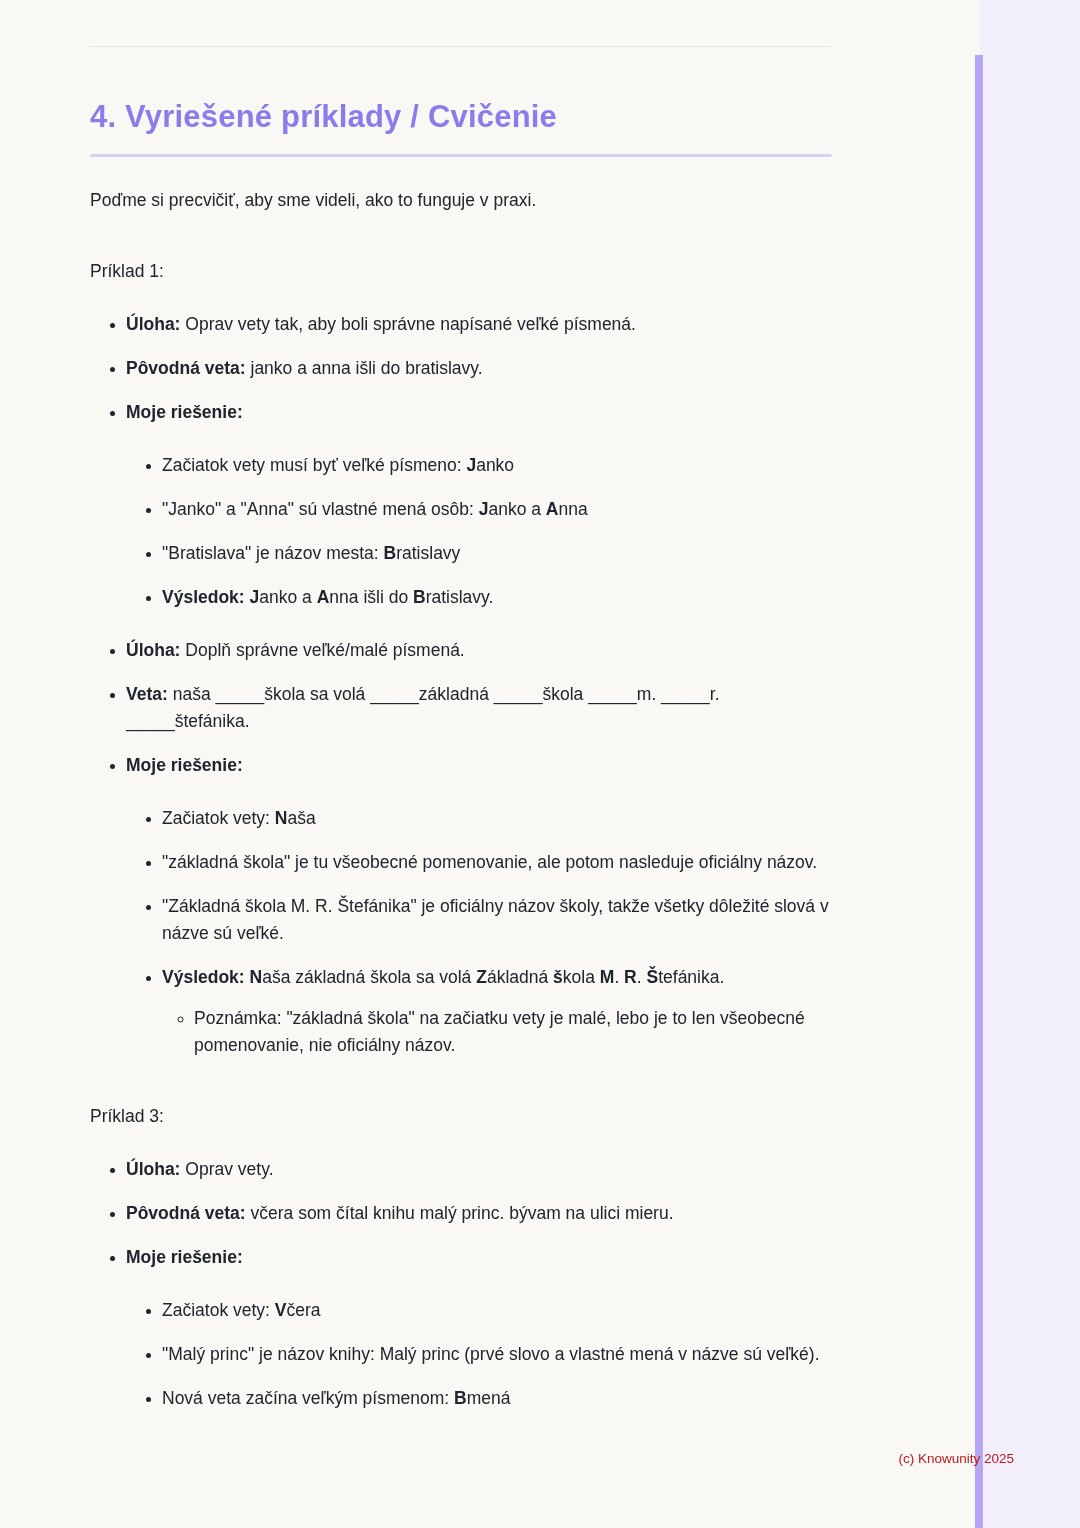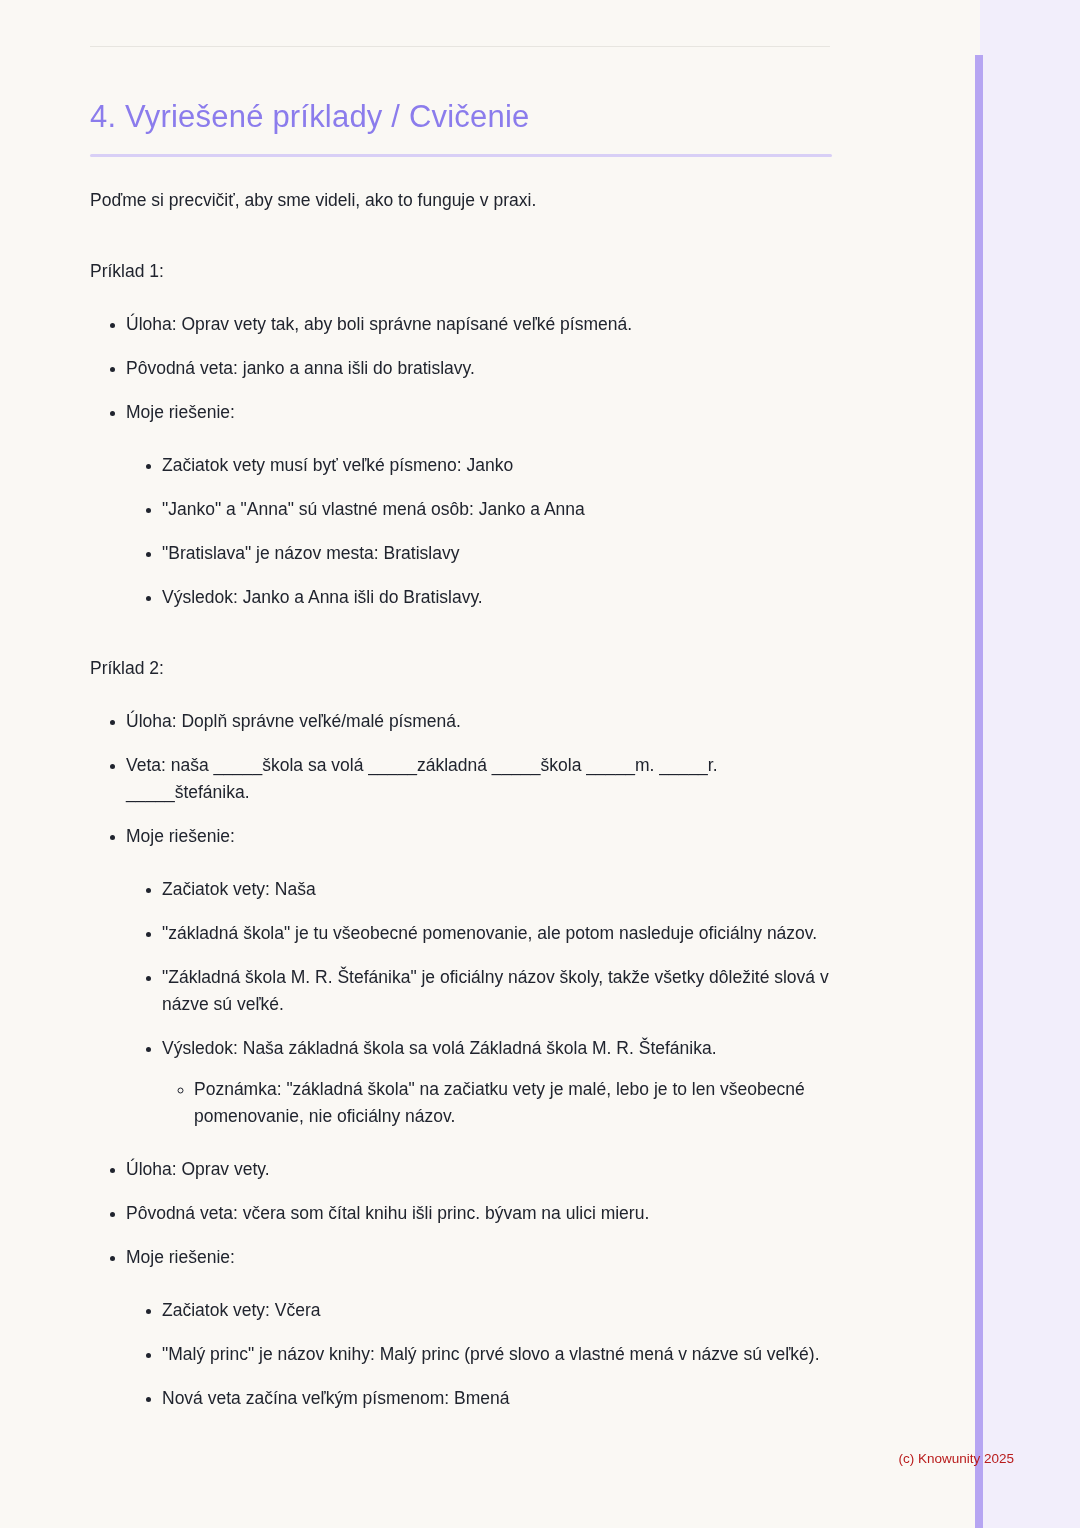--- a/index.html
+++ b/index.html
@@ -6,30 +6,30 @@
   html,body{width:1080px;height:1528px}
   body{
     background:#faf8f4;
     font-family:"Liberation Sans", sans-serif;
     color:#20242e;
     position:relative;
     overflow:hidden;
   }
   .top-rule{position:absolute;left:90px;top:46px;width:740px;height:1px;background:#e7e5e0;border:0}
   .page{position:absolute;left:90px;top:0;width:742px;padding-top:98px}
-  .title{font-size:31px;font-weight:400;color:#8b7cec;letter-spacing:.2px;line-height:38px}
+  .title{font-size:31px;font-weight:700;color:#8b7cec;letter-spacing:.2px;line-height:38px}
   .title-underline{height:3px;background:#d8cff6;margin-top:18px;border-radius:2px}
   .intro{margin-top:30px;font-size:17.5px;line-height:27px}
   .subhead{margin-top:44px;font-size:17.5px;font-weight:400;line-height:27px}
   ul{list-style:disc;margin-top:26px;padding-left:36px}
   ul.lvl2{list-style:disc;padding-left:36px}
   ul.lvl3{list-style:circle;margin-top:14px;padding-left:32px}
   li{font-size:17.5px;line-height:27px;margin-bottom:17px}
   li::marker{font-size:15px;color:#20242e}
-  .b{font-weight:400}
+  .b{font-weight:700}
   .i{}
   .side-strip{position:absolute;right:0;top:0;width:100px;height:1528px;background:#f2eefb}
   .side-thumb{position:absolute;left:975px;top:55px;width:8px;height:1473px;background:#b6a5f2}
   .footer{position:absolute;right:66px;bottom:62px;font-size:13.5px;color:#b91c1c;z-index:5}
 </style>
 </head>
 <body>
 
 <div class="side-strip"></div>
 <div class="side-thumb"></div>
@@ -45,36 +45,36 @@
       <ul class="lvl1">
         <li><span class="b">Úloha:</span><span> Oprav vety tak, aby boli správne napísané veľké písmená.</span></li>
         <li><span class="b">Pôvodná veta:</span><span> janko a anna išli do bratislavy.</span></li>
         <li><span class="b">Moje riešenie:</span><ul class="lvl2">
             <li><span>Začiatok vety musí byť veľké písmeno: </span><span class="b">J</span><span>anko</span></li>
             <li><span>"Janko" a "Anna" sú vlastné mená osôb: </span><span class="b">J</span><span>anko a </span><span class="b">A</span><span>nna</span></li>
             <li><span>"Bratislava" je názov mesta: </span><span class="b">B</span><span>ratislavy</span></li>
             <li><span class="b">Výsledok: J</span><span>anko a </span><span class="b">A</span><span>nna išli do </span><span class="b">B</span><span>ratislavy.</span></li>
           </ul></li>
       </ul>
-      <p class="subhead">Príklad 2:</p>
       <ul class="lvl1">
         <li><span class="b">Úloha:</span><span> Doplň správne veľké/malé písmená.</span></li>
         <li><span class="b">Veta:</span><span> naša _____škola sa volá _____základná _____škola _____m. _____r. _____štefánika.</span></li>
         <li><span class="b">Moje riešenie:</span><ul class="lvl2">
             <li><span>Začiatok vety: </span><span class="b">N</span><span>aša</span></li>
             <li><span>"základná škola" je tu všeobecné pomenovanie, ale potom nasleduje oficiálny názov.</span></li>
             <li><span>"Základná škola M. R. Štefánika" je oficiálny názov školy, takže všetky dôležité slová v názve sú veľké.</span></li>
             <li><span class="b">Výsledok: N</span><span>aša základná škola sa volá </span><span class="b">Z</span><span>ákladná </span><span class="b">š</span><span>kola </span><span class="b">M</span><span>. </span><span class="b">R</span><span>. </span><span class="b">Š</span><span>tefánika.</span><ul class="lvl3">
                 <li><span class="i">Poznámka</span><span>: "základná škola" na začiatku vety je malé, lebo je to len všeobecné pomenovanie, nie oficiálny názov.</span></li>
               </ul></li>
           </ul></li>
       </ul>
+      <p class="subhead">Príklad 3:</p>
       <ul class="lvl1">
         <li><span class="b">Úloha:</span><span> Oprav vety.</span></li>
-        <li><span class="b">Pôvodná veta:</span><span> včera som čítal knihu išli princ. bývam na ulici mieru.</span></li>
+        <li><span class="b">Pôvodná veta:</span><span> včera som čítal knihu malý princ. bývam na ulici mieru.</span></li>
         <li><span class="b">Moje riešenie:</span><ul class="lvl2">
             <li><span>Začiatok vety: </span><span class="b">V</span><span>čera</span></li>
             <li><span>"Malý princ" je názov knihy: </span><span class="i">Malý princ</span><span> (prvé slovo a vlastné mená v názve sú veľké).</span></li>
             <li><span>Nová veta začína veľkým písmenom: </span><span class="b">B</span><span>mená</span></li>
           </ul></li>
       </ul>
     </div>
 </div>
 
 <div class="footer">(c) Knowunity 2025</div>

